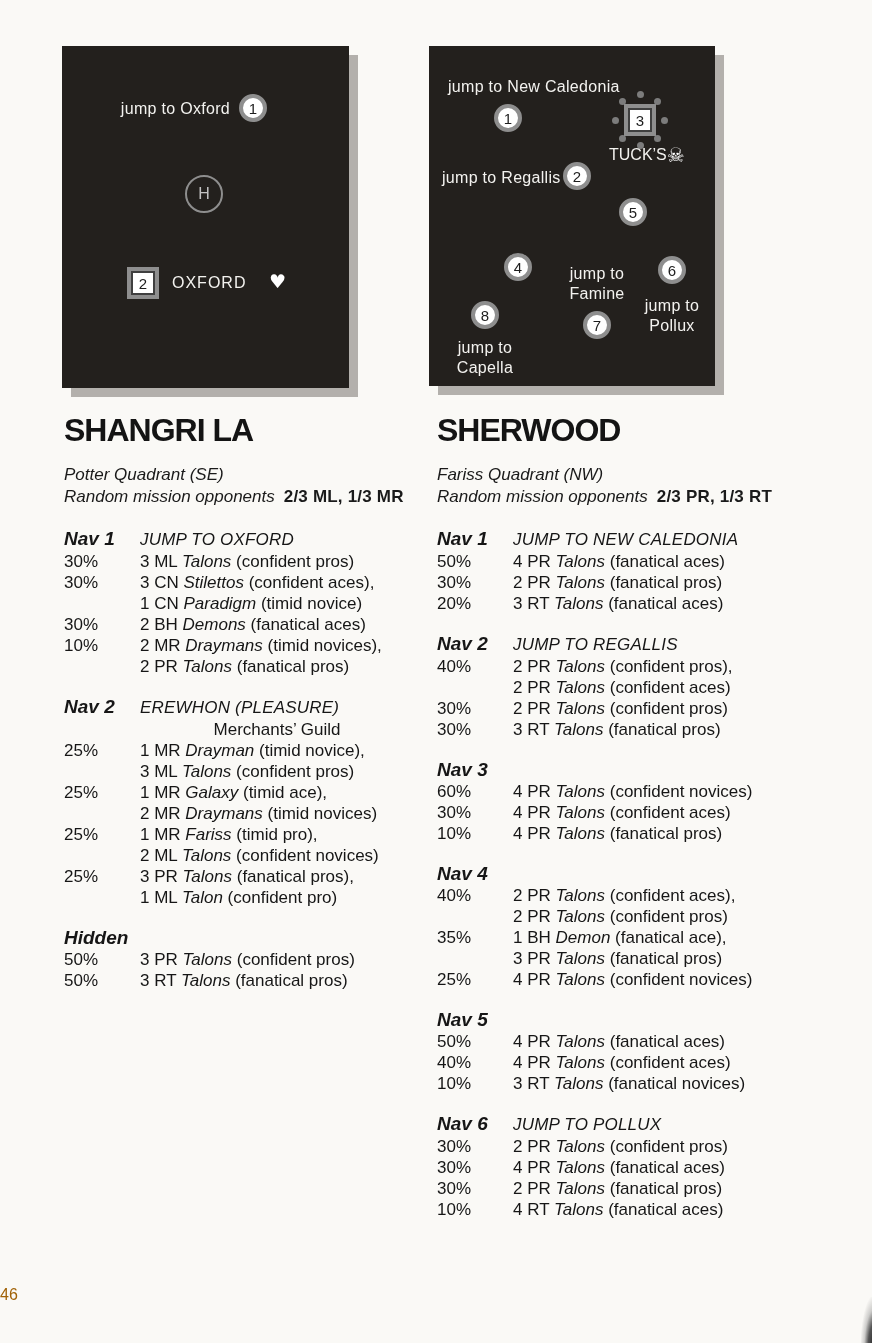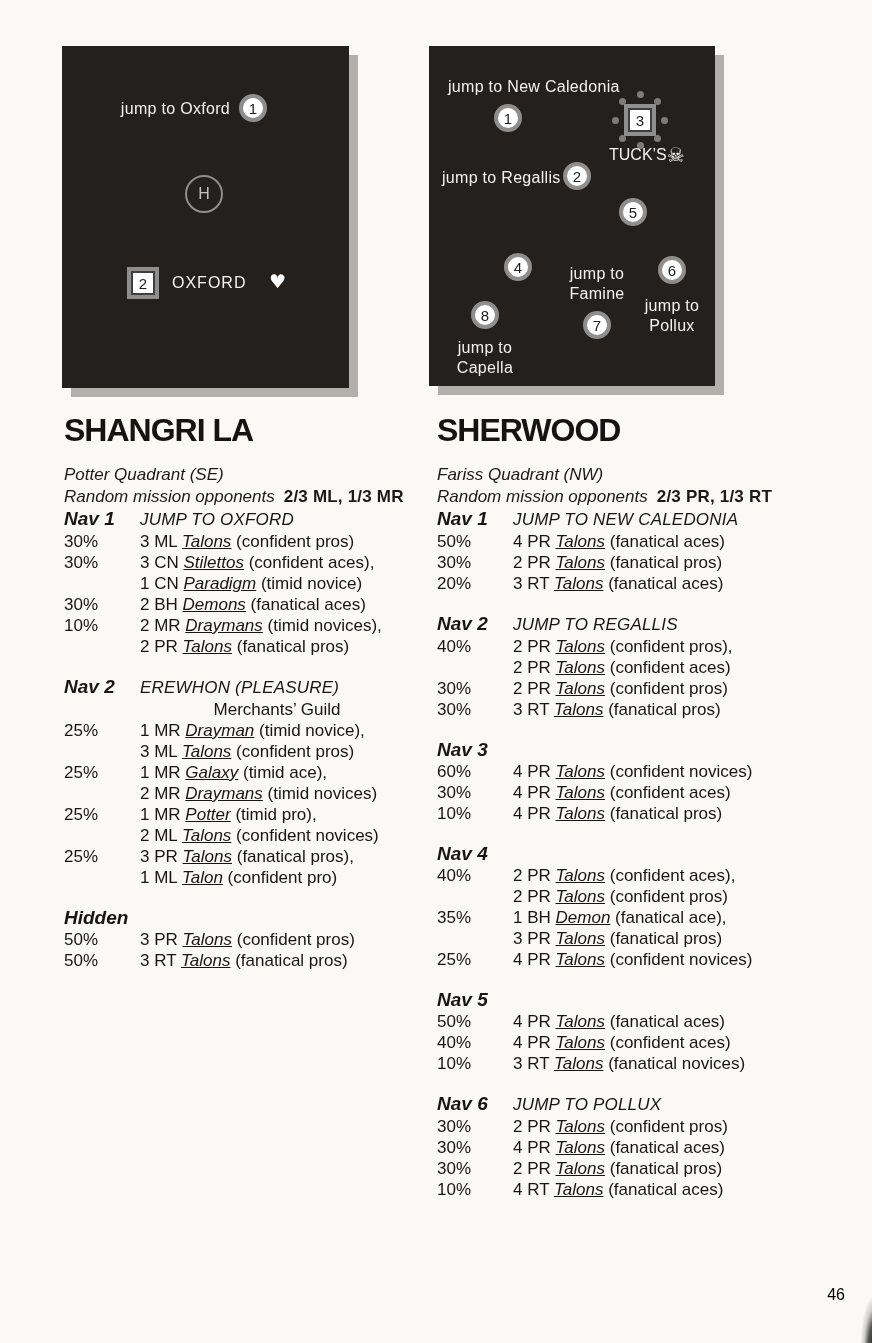--- a/index.html
+++ b/index.html
@@ -38,33 +38,33 @@
   .skull{font-size:20px;color:#fff;font-family:"DejaVu Sans",sans-serif;line-height:18px;}
   .lbl-tucks{position:absolute;left:180px;top:100px;display:flex;align-items:center;font-size:16px;}
   
   .column{position:absolute;top:412px;}
   .col-left{left:64px;width:350px;}
   .col-right{left:437px;width:410px;}
   .sys-title{margin:0;font-size:32px;font-weight:700;letter-spacing:-1px;color:#141414;}
   .sys-sub{margin-top:15px;font-style:italic;font-size:17px;line-height:22px;color:#1a1a1a;}
   .random-line{white-space:nowrap;}
   .random-val{font-style:normal;font-weight:700;margin-left:9px;letter-spacing:.2px;}
-  .sections{}
+  .sections{margin-top:20px;}
   .nav-section{margin-bottom:19px;}
   .trow{display:flex;align-items:baseline;line-height:21px;white-space:nowrap;}
   .trow.head{line-height:22px;}
   .c1{flex:0 0 76px;}
   .c2{flex:1;}
   .nav-name{font-weight:700;font-style:italic;font-size:19px;}
   .nav-title{font-style:italic;font-size:17px;letter-spacing:.2px;}
   .nav-note{font-size:17px;text-align:center;}
   .pct,.desc{font-size:17px;}
-  .desc i{font-style:italic;text-decoration:underline;}
+  .desc i{font-style:italic;}
   
-  .page-number{position:absolute;left:0;top:1286px;width:845px;text-align:right;font-size:16px;color:#000000;}
+  .page-number{position:absolute;left:0;top:1286px;width:845px;text-align:left;font-size:16px;color:#a16207;}
   .corner-smudge{
     position:absolute;right:-3px;bottom:-6px;width:14px;height:52px;
     background:radial-gradient(ellipse at 100% 100%, #1c1c1c 0%, #555 35%, rgba(120,120,120,.35) 55%, transparent 75%);
   }
 </style>
 </head>
 <body>
 
 <div class="page">
 
@@ -205,21 +205,21 @@
           <div class="trow">
             <span class="c1 pct">25%</span>
             <span class="c2 desc">1 MR <i class="ship">Galaxy</i> (timid ace),</span>
           </div>
           <div class="trow">
             <span class="c1 pct"></span>
             <span class="c2 desc">2 MR <i class="ship">Draymans</i> (timid novices)</span>
           </div>
           <div class="trow">
             <span class="c1 pct">25%</span>
-            <span class="c2 desc">1 MR <i class="ship">Potter</i> (timid pro),</span>
+            <span class="c2 desc">1 MR <i class="ship">Fariss</i> (timid pro),</span>
           </div>
           <div class="trow">
             <span class="c1 pct"></span>
             <span class="c2 desc">2 ML <i class="ship">Talons</i> (confident novices)</span>
           </div>
           <div class="trow">
             <span class="c1 pct">25%</span>
             <span class="c2 desc">3 PR <i class="ship">Talons</i> (fanatical pros),</span>
           </div>
           <div class="trow">

